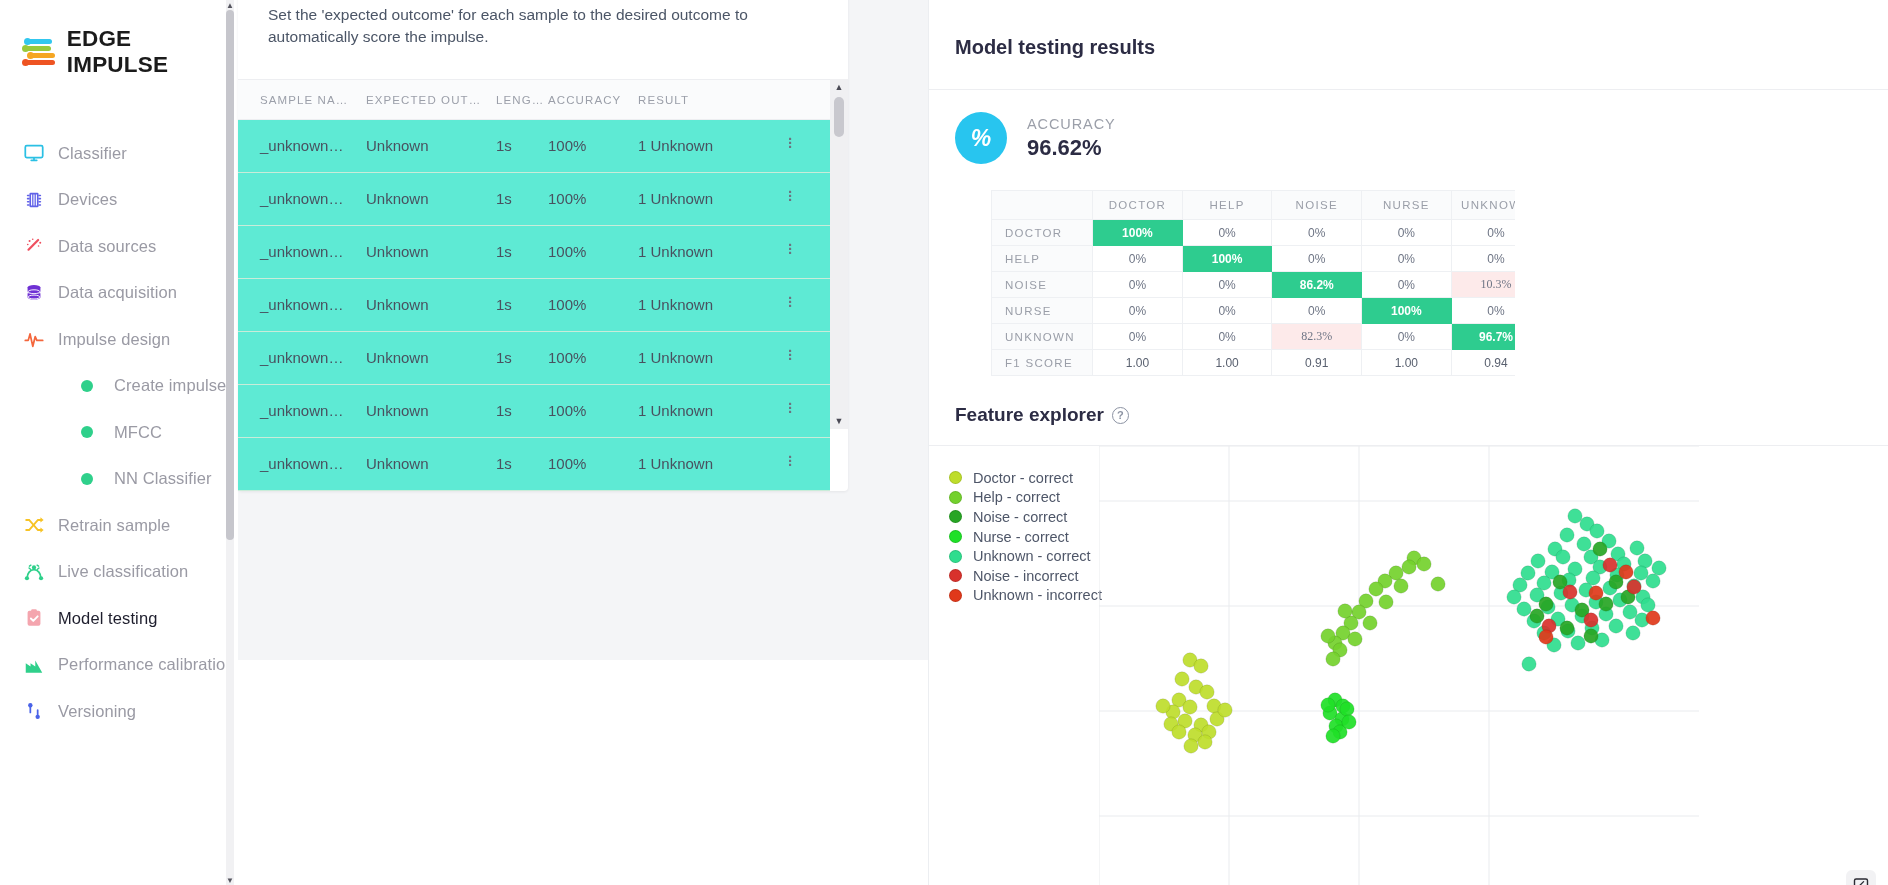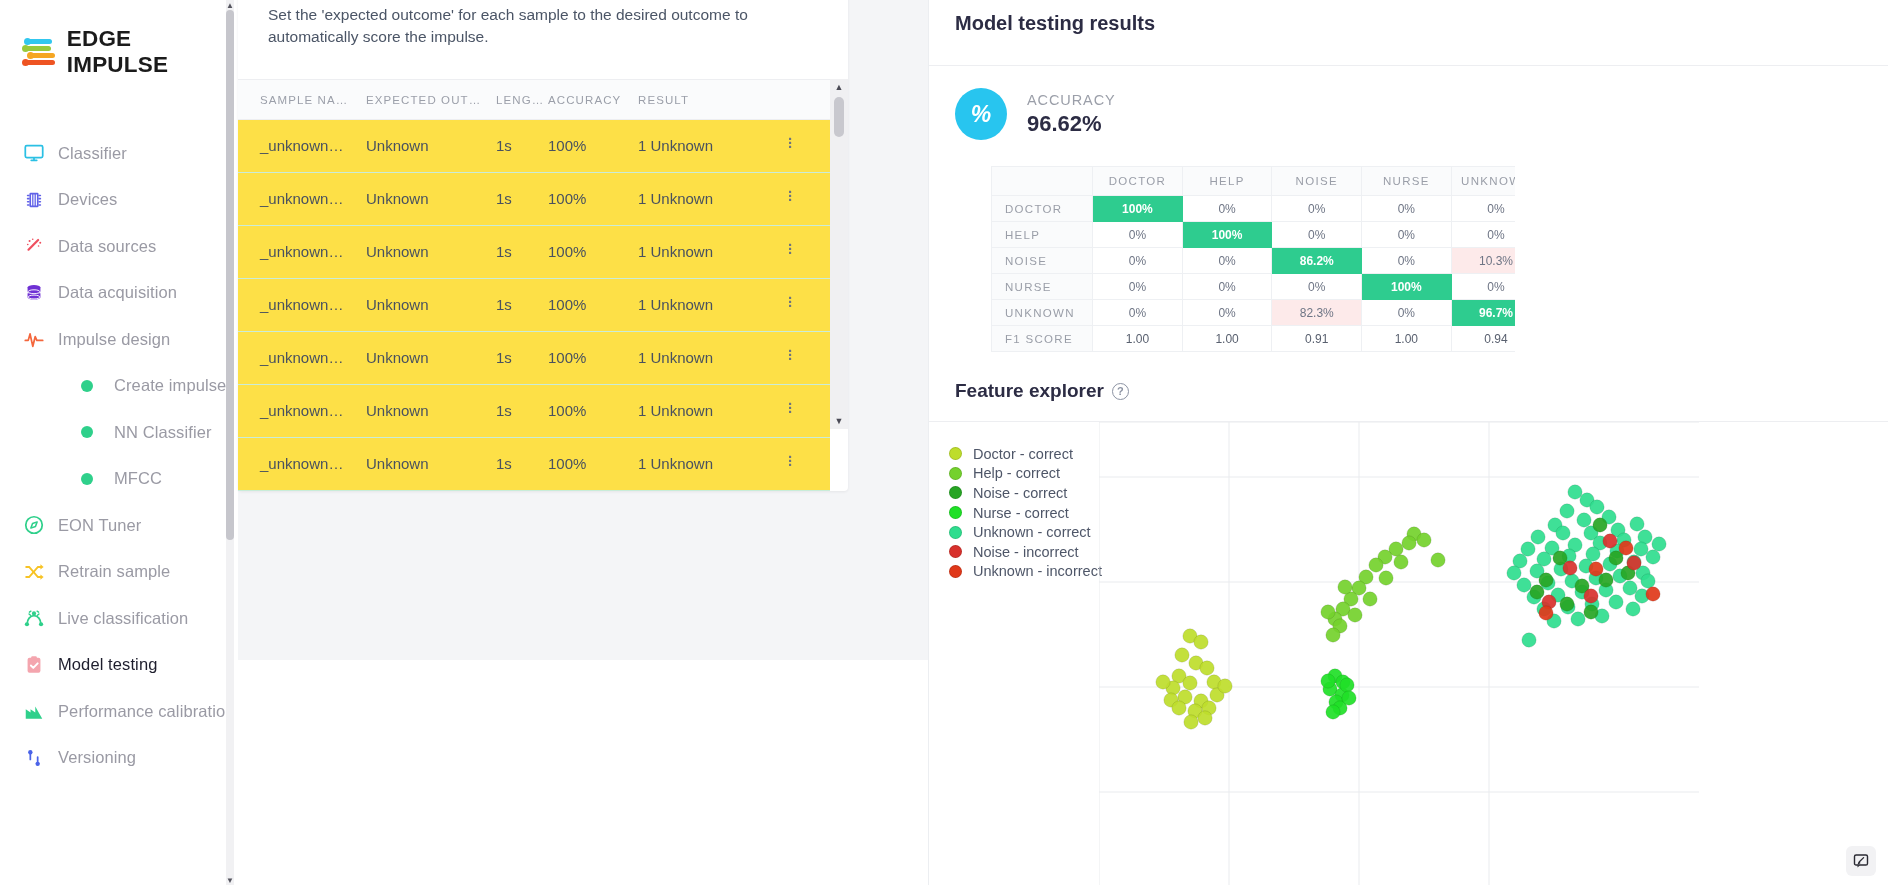--- a/index.html
+++ b/index.html
@@ -80,21 +80,21 @@
     text-align: left; font-size: 11.5px; font-weight: 400; letter-spacing: 1.1px;
     color: #9b9fa9; text-transform: uppercase; padding: 14px 0 13px 0;
     background: #fafbfc; border-top: 1px solid #edeef1; border-bottom: 1px solid #edeef1;
     white-space: nowrap; overflow: hidden;
   }
   table.samples th:first-child, table.samples td:first-child { padding-left: 22px; }
   table.samples td {
     font-size: 15px; color: #49515f; padding: 17px 0;
     border-bottom: 1px solid #c9ecd9; white-space: nowrap; overflow: hidden;
   }
-  table.samples tbody tr { background: #fde047; margin-left: 16px; }
+  table.samples tbody tr { background: #5eead4; margin-left: 16px; }
   .col-name { width: 128px; }
   .col-exp  { width: 130px; }
   .col-len  { width: 52px; }
   .col-acc  { width: 90px; }
   .col-res  { width: 150px; }
   .col-menu { width: 42px; }
   .kebab {
     display: inline-block; width: 4px; color: #6d7380; font-size: 15px;
     line-height: 4px; letter-spacing: 0; cursor: pointer; text-align: center;
   }
@@ -115,21 +115,21 @@
   .tbl-scroll .arrow.up { top: 0; }
   .tbl-scroll .arrow.down { bottom: 0; }
 
   
   .right {
     flex: 1; height: 885px; background: #ffffff;
     position: relative; border-left: 1px solid #eceef1;
   }
   .results-title {
     font-size: 20px; font-weight: 700; color: #2c2c44;
-    padding: 12px 0 0 26px;
+    padding: 36px 0 0 26px;
   }
   .hr { height: 1px; background: #edeef1; margin-top: 30px; }
 
   .acc-row { display: flex; align-items: center; padding: 22px 0 0 26px; }
   .acc-badge {
     width: 52px; height: 52px; border-radius: 50%; background: #28c5ef;
     color: #fff; font-size: 23px; font-weight: 700;
     display: flex; align-items: center; justify-content: center;
     font-style: italic;
   }
@@ -152,21 +152,21 @@
   }
   table.cm tbody th {
     background: #fafbfc; color: #9a9ea8; font-weight: 400; text-align: left;
     padding-left: 13px; letter-spacing: 1.3px; font-size: 11.5px;
     text-transform: uppercase;
   }
   table.cm td { background: #ffffff; color: #6e7585; font-size: 12px; }
   table.cm td.hit {
     background: #2ecc8f; color: #ffffff; font-weight: 700; border-color: #2ecc8f;
   }
-  table.cm td.miss { background: #fdeaea; color: #6e7585; }
+  table.cm td.miss { background: #fdeaea; color: #6e7585; font-family: Liberation Serif, serif; }
   table.cm tr.f1 td { color: #59606f; }
   .cm-c0 { width: 88px; }
   .cm-c  { width: 78px; }
 
   .fx-head {
     display: flex; align-items: center; margin: 28px 0 0 26px;
     font-size: 19px; font-weight: 700; color: #2c2c44;
   }
   .qmark {
     margin-left: 8px; width: 17px; height: 17px; border-radius: 50%;
@@ -281,36 +281,27 @@
         <a class="nav-item nav-sub">
           <span class="nav-ico">
             <span class="dot-green"></span>
           </span>
           <span class="nav-label">Create impulse</span>
         </a>
         <a class="nav-item nav-sub">
           <span class="nav-ico">
             <span class="dot-green"></span>
           </span>
+          <span class="nav-label">MFCC</span>
+        </a>
+        <a class="nav-item nav-sub">
+          <span class="nav-ico">
+            <span class="dot-green"></span>
+          </span>
           <span class="nav-label">NN Classifier</span>
-        </a>
-        <a class="nav-item nav-sub">
-          <span class="nav-ico">
-            <span class="dot-green"></span>
-          </span>
-          <span class="nav-label">MFCC</span>
-        </a>
-        <a class="nav-item">
-          <span class="nav-ico">
-            <svg width="22" height="22" viewBox="0 0 24 24">
-              <circle cx="12" cy="12" r="9" fill="none" stroke="#2fd08b" stroke-width="1.9"></circle>
-              <path d="M15.4 8.6 10.4 10.4 8.6 15.4 13.6 13.6Z" fill="none" stroke="#2fd08b" stroke-width="1.7" stroke-linejoin="round"></path>
-            </svg>
-          </span>
-          <span class="nav-label">EON Tuner</span>
         </a>
         <a class="nav-item">
           <span class="nav-ico">
             <svg width="22" height="22" viewBox="0 0 24 24">
               <g fill="none" stroke="#f7c325" stroke-width="2.1" stroke-linecap="round">
                 <path d="M3.5 6.5h3.2l9.6 11h3.4"></path>
                 <path d="M3.5 17.5h3.2l9.6-11h3.4"></path>
               </g>
               <g fill="#f7c325">
                 <path d="M19 3.6 22.5 6.5 19 9.4Z"></path>

